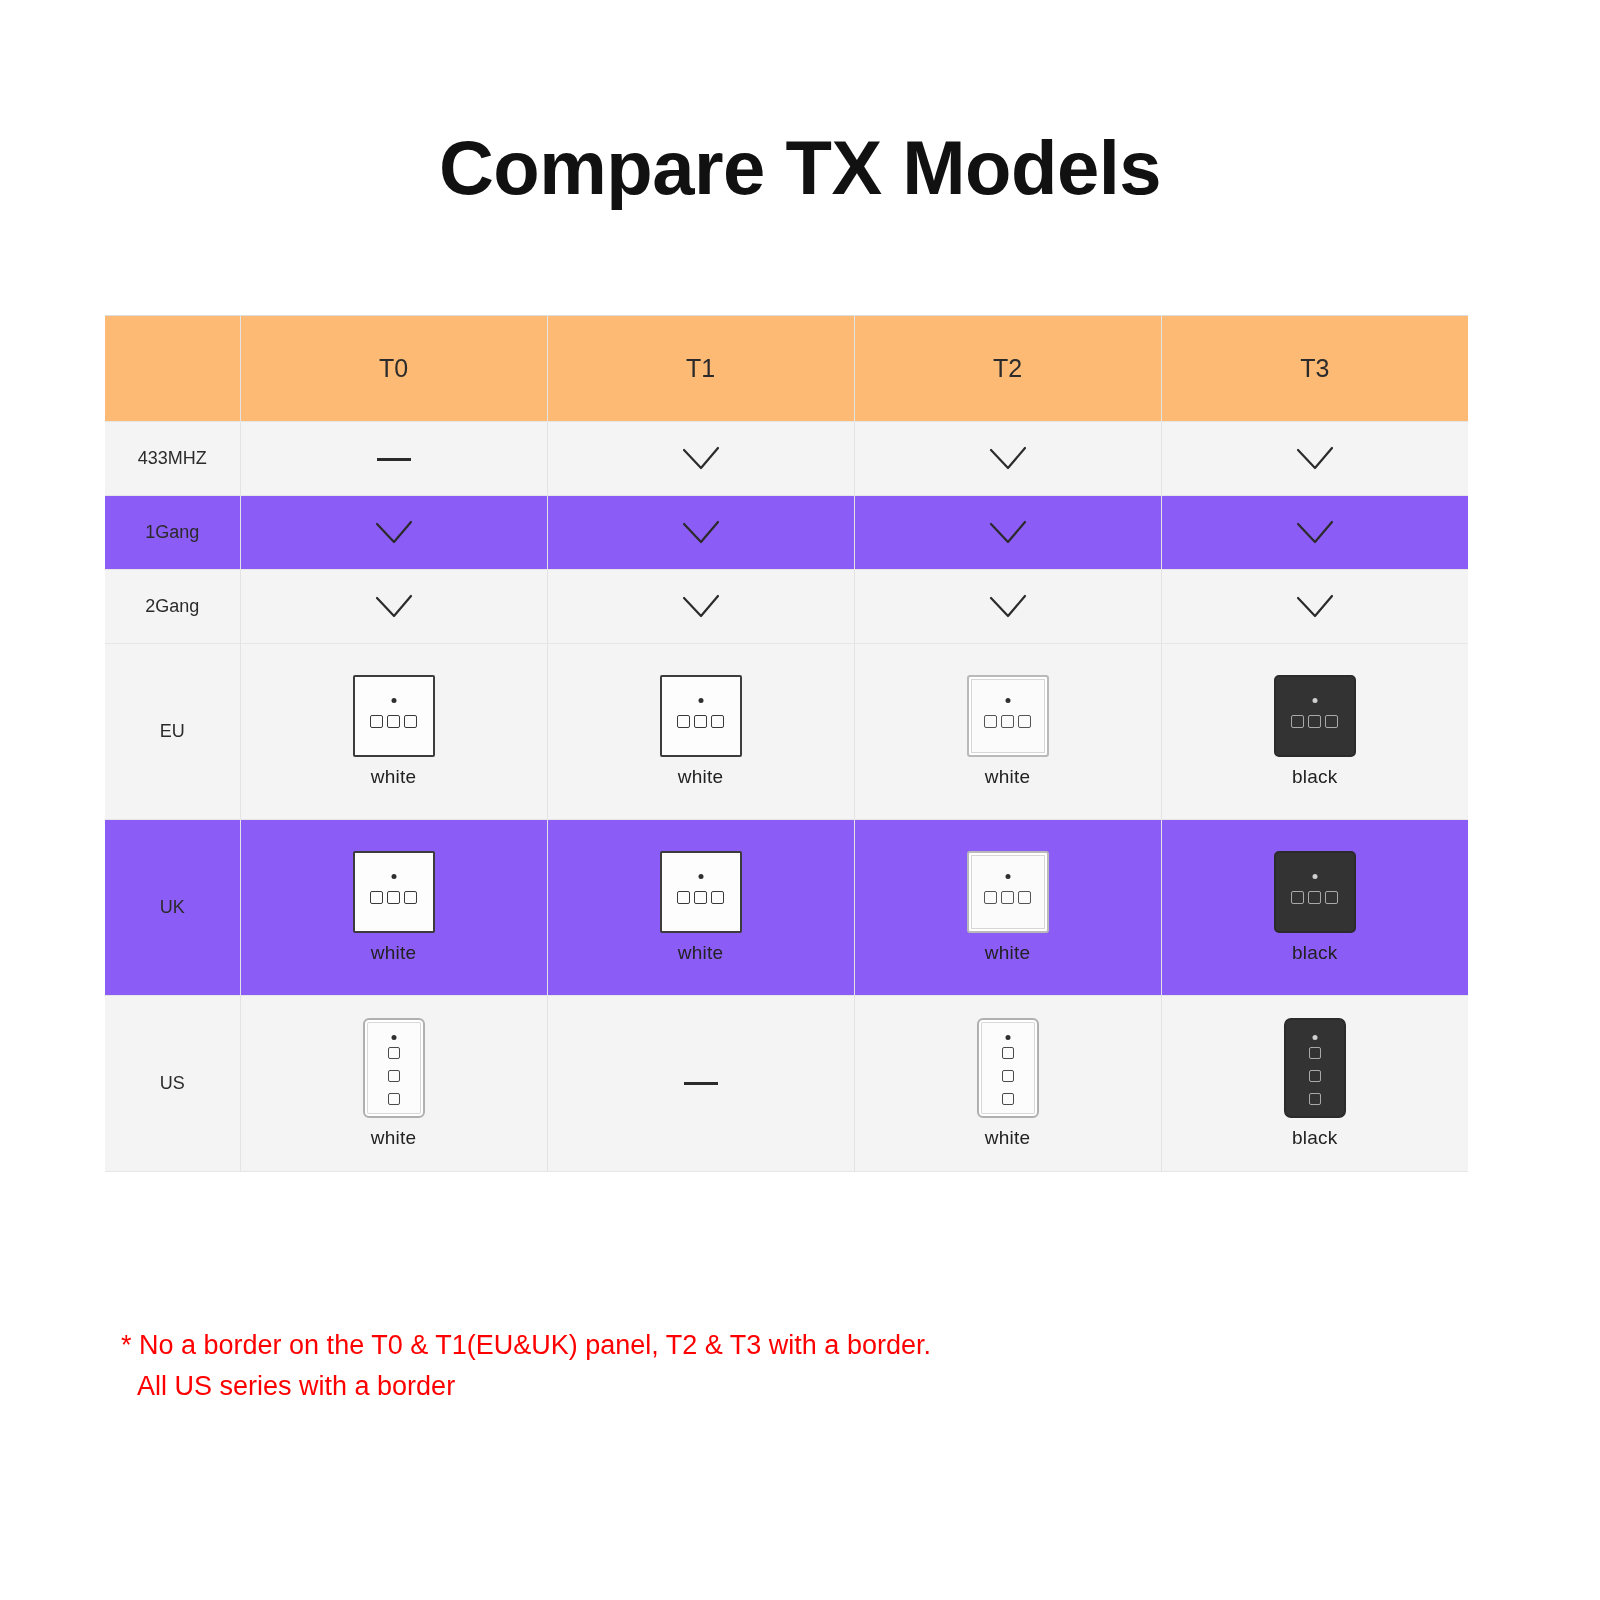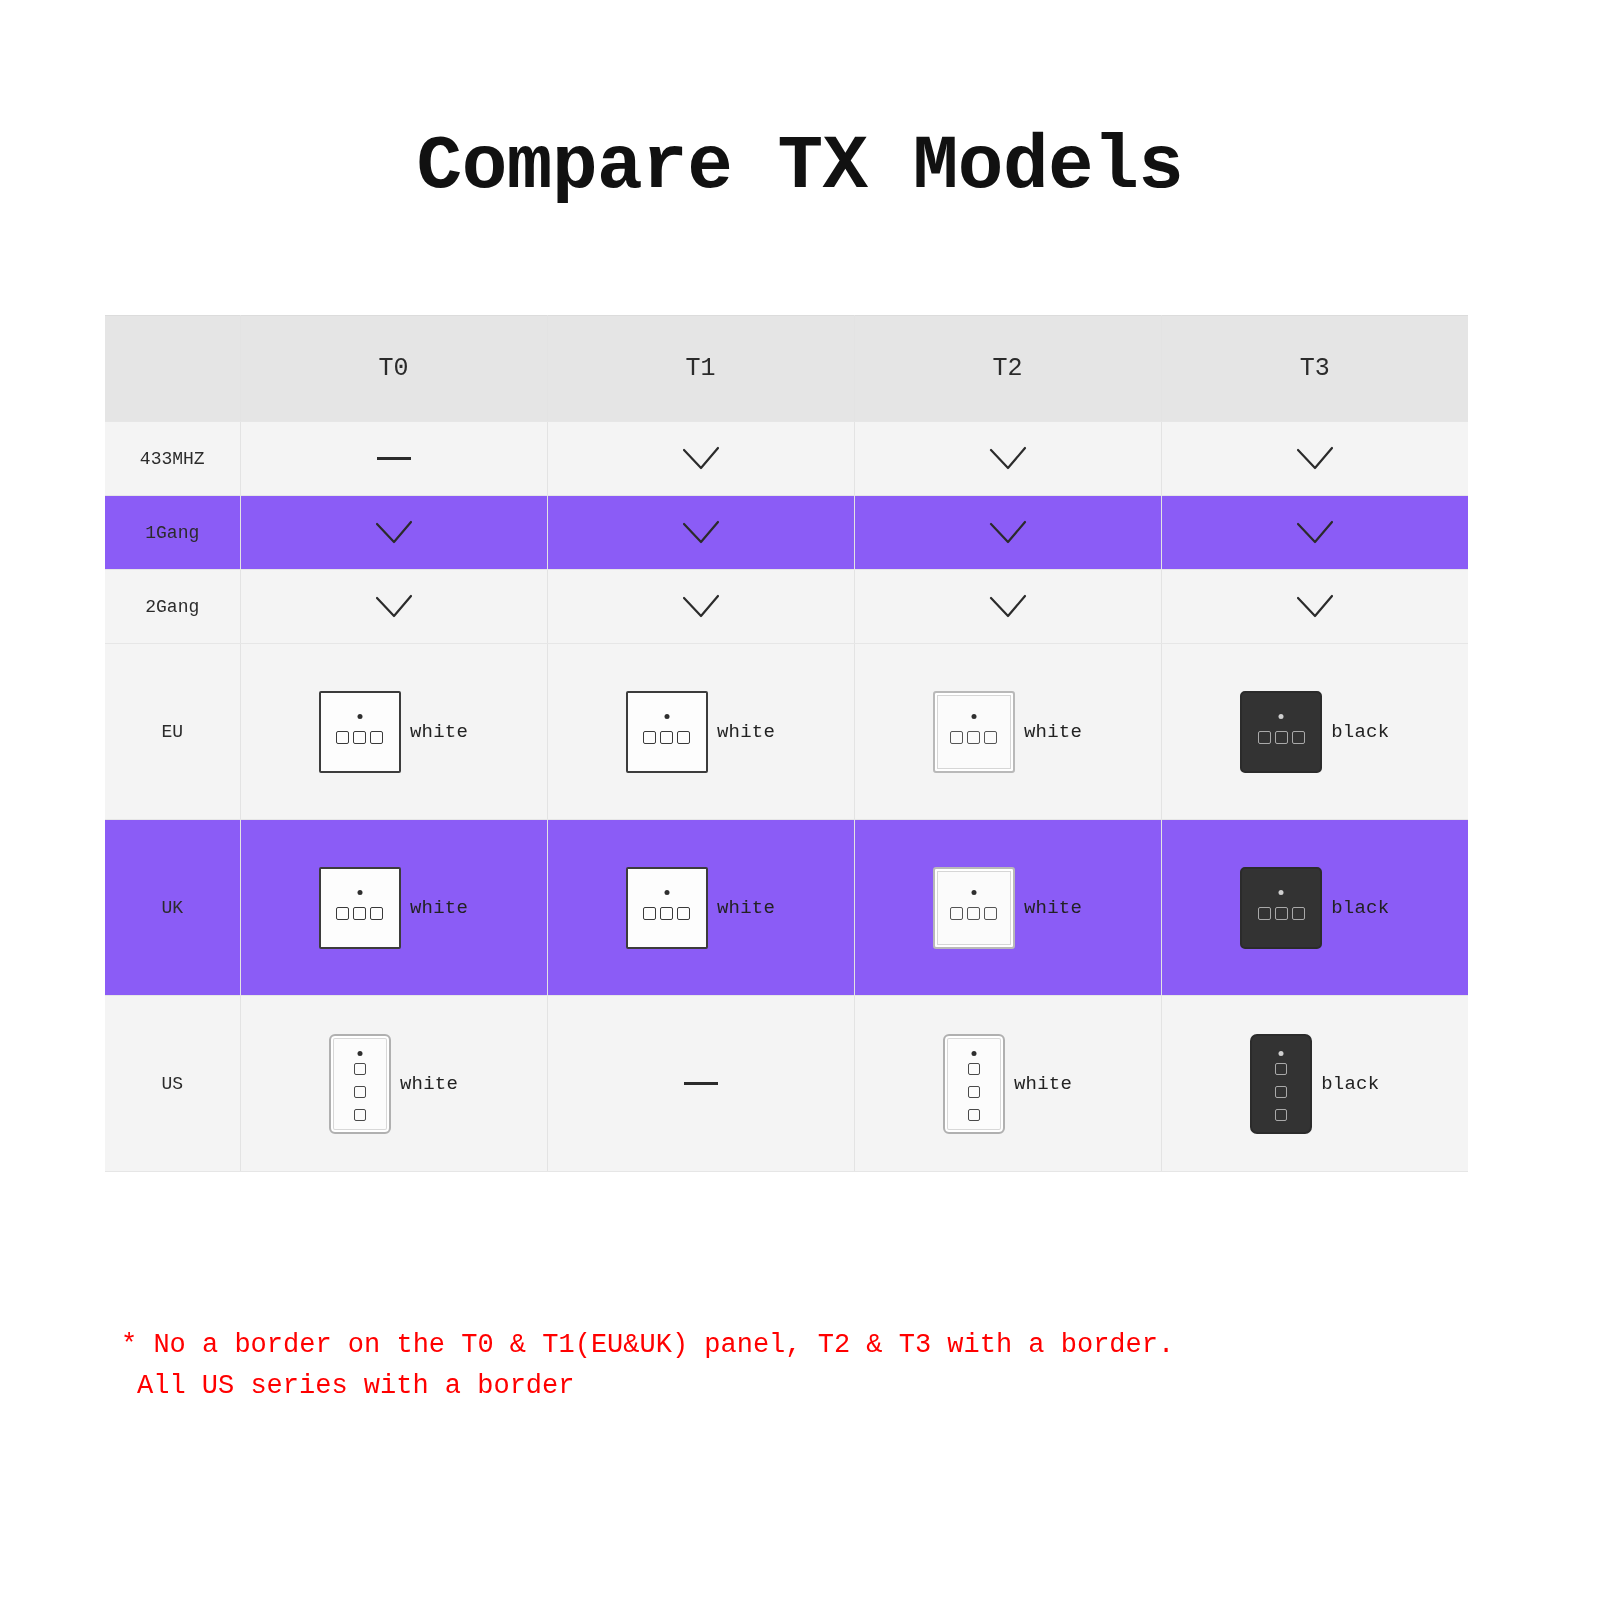--- a/index.html
+++ b/index.html
@@ -12,21 +12,20 @@
     background: #ffffff;
     font-family: "Liberation Sans", "DejaVu Sans", sans-serif;
     color: #1a1a1a;
     overflow: hidden;
   }
 
   .page {
     position: relative;
     width: 1600px;
     height: 1312px;
-    font-family: Liberation Mono, monospace;
   }
 
   
   .title {
     position: absolute;
     top: 126px;
     left: 0;
     width: 1600px;
     text-align: center;
     font-size: 76px;
@@ -67,21 +66,21 @@
   table.cmp thead th.corner {
     border-right: 1px solid #e3e3e3;
   }
 
   
   .hdr-row th {
     height: 105px;
     font-size: 25px;
     font-weight: normal;
     color: #2b2b2b;
-    background: #e5e5e5;
+    background: #fdba74;
   }
 
   
   .feat-row td {
     height: 73px;
   }
   .row-shaded td {
     background: #f4f4f4;
   }
   .row-plain td {
@@ -109,21 +108,21 @@
     background: #2b2b2b;
     vertical-align: middle;
   }
 
   
   .prod-row td {
     height: 175px;
   }
   .prod-cell-inner {
     display: flex;
-    flex-direction: row;
+    flex-direction: column;
     align-items: center;
     justify-content: center;
     gap: 9px;
     height: 100%;
   }
   .color-cap {
     font-size: 19px;
     color: #222222;
     letter-spacing: 0.2px;
   }

